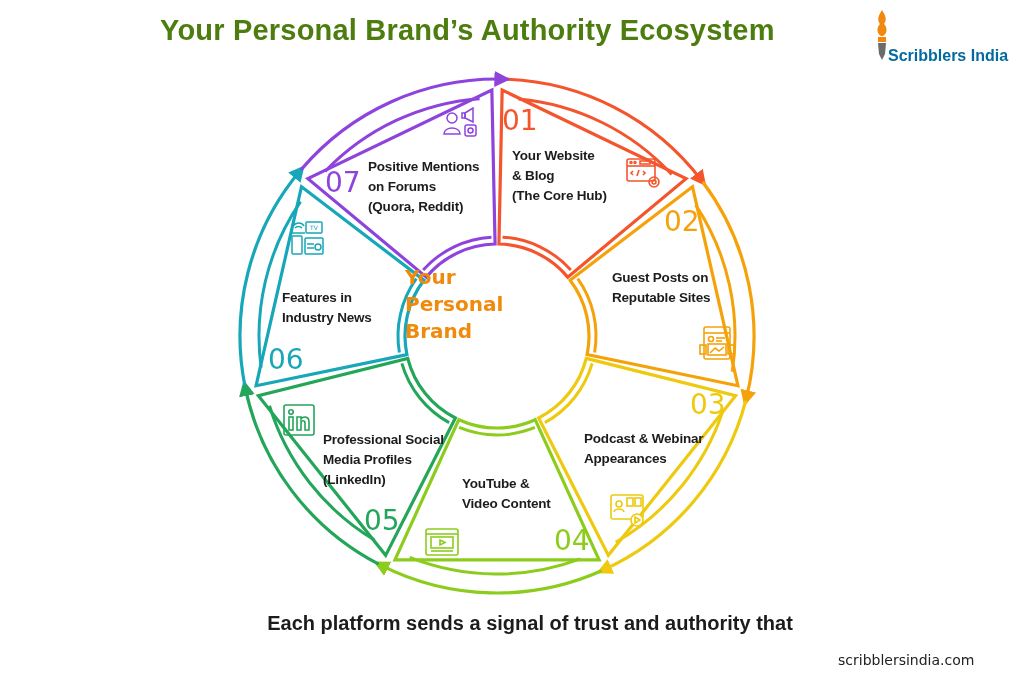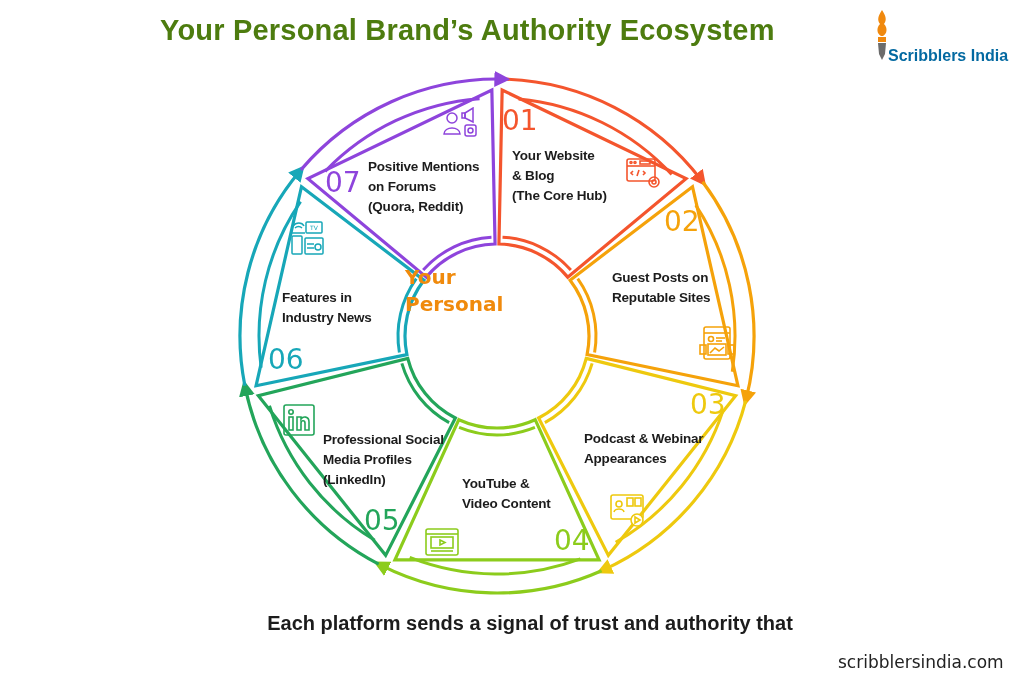--- a/index.html
+++ b/index.html
@@ -6,21 +6,21 @@
   body { width:1024px; height:687px; position:relative; overflow:hidden; font-family:"DejaVu Sans", sans-serif; }
   .title { position:absolute; left:160px; top:14px; width:700px; text-align:left; font-family:"Liberation Sans", sans-serif; font-weight:bold; font-size:29px; color:#4d7c0f; letter-spacing:0.2px; }
   .logo { position:absolute; left:872px; top:8px; width:140px; height:54px; }
   .logo-text { position:absolute; left:16px; top:24px; font-family:"Liberation Sans", sans-serif; font-weight:bold; font-size:16px; color:#0369a1; white-space:nowrap;margin-top:15px; }
   .logo svg { position:absolute; left:0; top:0; }
   svg.wheel { position:absolute; left:0; top:0; }
   .seg-label { position:absolute; font-family:"Liberation Sans", sans-serif; font-weight:bold; font-size:13.5px; line-height:20px; color:#1c1c1c; white-space:nowrap; letter-spacing:-0.2px; }
   .seg-num { position:absolute; font-family:"DejaVu Sans", sans-serif; font-size:28px; font-weight:normal; line-height:30px;text-align:center; }
   .center-text { position:absolute; left:405px; top:264px; width:180px; font-family:"DejaVu Sans", sans-serif; font-weight:bold; font-size:20px; line-height:27px; color:#f08a0c; }
   .footer { position:absolute; left:200px; top:610px; width:660px; text-align:center; font-family:"Liberation Sans", sans-serif; font-weight:bold; font-size:20px; line-height:26px; color:#1c1c1c; }
-  .site { position:absolute; left:838px; top:652px; font-family:"DejaVu Sans", sans-serif; font-size:17px; color:#222; }
+  .site { position:absolute; left:838px; top:652px; font-family:"DejaVu Sans", sans-serif; font-size:14px; color:#222; }
   .icon { position:absolute; }
 </style>
 </head>
 <body>
 
 <div class="title">Your Personal Brand’s Authority Ecosystem</div>
 
 <div class="logo">
   <svg width="20" height="54" viewBox="0 0 20 54">
     <path d="M10 2 C6 8 5 12 8 16 C4 20 5 26 9 28 L11 28 C15 26 16 20 12 16 C15 12 14 8 10 2 Z" fill="#f0890e"></path>
@@ -64,20 +64,21 @@
       <path d="M426.28855816139196 277.14516168482703 L307.92375334459155 178.62728015725492 L491.84816470869424 90.053951865188 L495.07329737073115 244.0201771203142 A92 92 0 0 0 426.28855816139196 277.14516168482703 Z" fill="none" stroke="#8e44dc" stroke-width="3.2" stroke-linejoin="miter"></path>
       <path d="M423.1649799108026 270.0500962212392 A99 99 0 0 1 491.47367100567675 237.15436434598388" fill="none" stroke="#8e44dc" stroke-width="3"></path>
       <path d="M300.9113729822178 169.87278863990676 A257 257 0 0 1 502.38220191002256 79.0563643469647" fill="none" stroke="#8e44dc" stroke-width="3.2" marker-end="url(#arrow)"></path>
       <path d="M325.13894186839525 171.3556053250365 A238 238 0 0 1 479.56930908362364 98.63915442057896" fill="none" stroke="#8e44dc" stroke-width="3"></path>
     </g>
 </svg>
 
 <div class="center-text">
   <div>Your</div>
   <div>Personal</div>
+  <div>Brand</div>
 </div>
 
 <div class="seg-num" style="left:502px;top:106px;color:#f4552d">01</div>
 <div class="seg-label" style="left:512px;top:146px">
   <div>Your Website</div>
   <div>&amp; Blog</div>
   <div>(The Core Hub)</div>
 </div>
 <svg class="icon" style="left:626px;top:158px" width="36" height="32" viewBox="0 0 36 32">
   <g fill="none" stroke="#f4552d" stroke-width="1.6">

